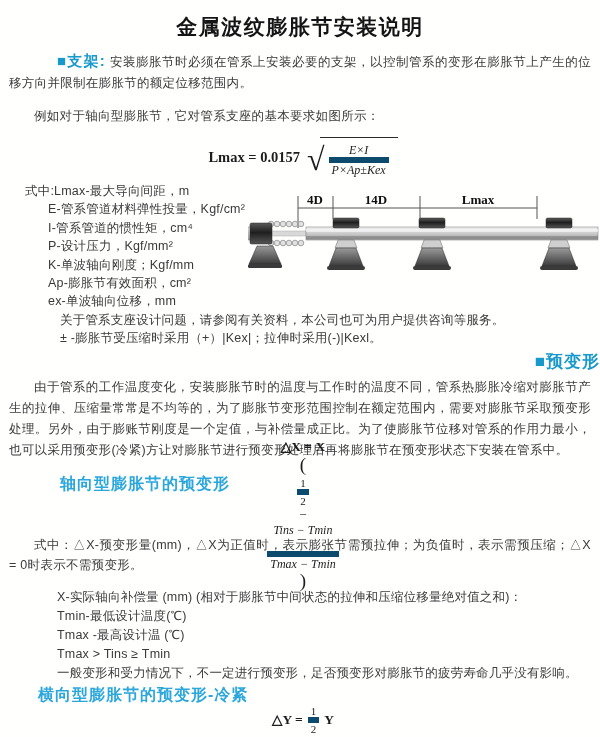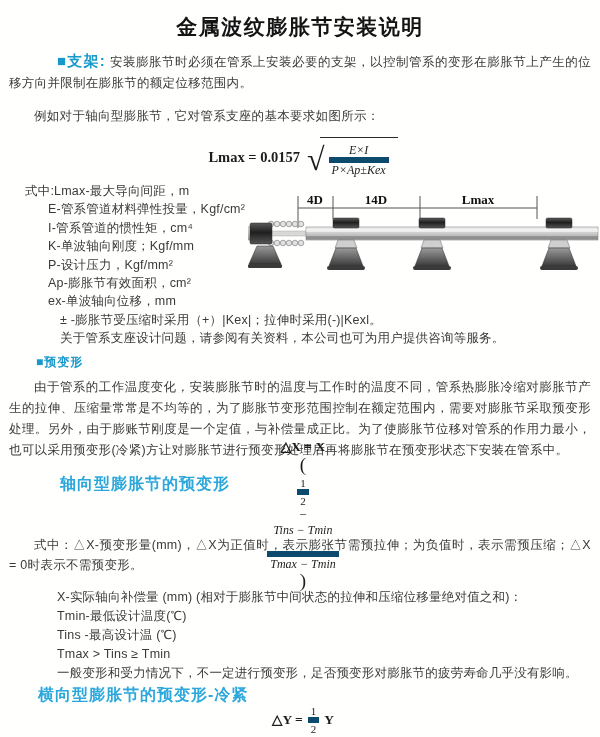--- a/index.html
+++ b/index.html
@@ -33,22 +33,22 @@
   .ital{font-style:italic;}
 
   .varlist{margin:7px 8px 0 25px;font-size:12.5px;line-height:18.4px;letter-spacing:.2px;}
   .varlist .sub{padding-left:23px;}
   .varlist .note{padding-left:35px;}
 
   .diagram{position:absolute;left:248px;top:190px;width:352px;height:100px;}
   .dim-label{font-family:"Liberation Serif",serif;font-weight:bold;font-size:13px;fill:#111;}
 
   .sec-heading{
-    margin:3px 0 0 36px;font-size:12px;font-weight:bold;line-height:22px;
-    color:var(--accent,#1899cc);letter-spacing:1px;
+    margin:3px 0 0 36px;font-size:17px;font-weight:bold;line-height:22px;
+    color:var(--accent,#1899cc);letter-spacing:1px;text-align:right;
   }
   .para2{margin-top:4px;line-height:21px;text-indent:2em;}
 
   .sub-heading{
     margin:0 0 0 60px;font-size:16px;font-weight:bold;line-height:21px;
     color:var(--subheading,#2ba7dc);letter-spacing:1px;
   }
   .sub-heading.lateral{margin-left:38px;margin-top:1px;}
 
   .f2{height:36px;margin-top:4px;font-size:13px;flex-direction:column;}
@@ -86,26 +86,26 @@
           <span class="den">P×Ap±Kex</span>
         </span>
       </span>
     </span>
   </div>
 
   <div class="varlist">
     <div>式中:Lmax-最大导向间距，m</div>
     <div class="sub">E-管系管道材料弹性投量，Kgf/cm²</div>
     <div class="sub">I-管系管道的惯性矩，cm⁴</div>
+    <div class="sub">P-设计压力，Kgf/mm²</div>
     <div class="sub">K-单波轴向刚度；Kgf/mm</div>
-    <div class="sub">P-设计压力，Kgf/mm²</div>
     <div class="sub">Ap-膨胀节有效面积，cm²</div>
     <div class="sub">ex-单波轴向位移，mm</div>
+    <div class="note">关于管系支座设计问题，请参阅有关资料，本公司也可为用户提供咨询等服务。</div>
     <div class="note">± -膨胀节受压缩时采用（+）|Kex|；拉伸时采用(-)|Kexl。</div>
-    <div class="note">关于管系支座设计问题，请参阅有关资料，本公司也可为用户提供咨询等服务。</div>
   </div>
 
   <svg class="diagram" viewBox="0 0 352 100">
     <defs>
       <linearGradient id="pipeG" x1="0" y1="0" x2="0" y2="1">
         <stop offset="0" stop-color="#f2f2f2"></stop>
         <stop offset="0.55" stop-color="#c6c6c6"></stop>
         <stop offset="1" stop-color="#9e9e9e"></stop>
       </linearGradient>
       <linearGradient id="darkG" x1="0" y1="0" x2="0" y2="1">
@@ -198,21 +198,21 @@
       <span class="den">Tmax − Tmin</span>
     </span>
     <span class="paren">)</span>
   </div>
 
   <p class="p explain">式中：△X-预变形量(mm)，△X为正值时，表示膨张节需预拉伸；为负值时，表示需预压缩；△X = 0时表示不需预变形。</p>
 
   <div class="tlist">
     <div>X-实际轴向补偿量 (mm) (相对于膨胀节中间状态的拉伸和压缩位移量绝对值之和)：</div>
     <div>Tmin-最低设计温度(℃)</div>
-    <div>Tins -最高设计温 (℃)</div>
+    <div>Tmax -最高设计温 (℃)</div>
     <div>Tmax &gt; Tins ≥ Tmin</div>
     <div>一般变形和受力情况下，不一定进行预变形，足否预变形对膨胀节的疲劳寿命几乎没有影响。</div>
   </div>
 
   <h3 class="sub-heading lateral">横向型膨胀节的预变形-冷紧</h3>
 
   <div class="formula f3">
     <span class="lhs">△Y =</span>
     <span class="frac half" style="margin-left:5px">
       <span class="num">1</span>

